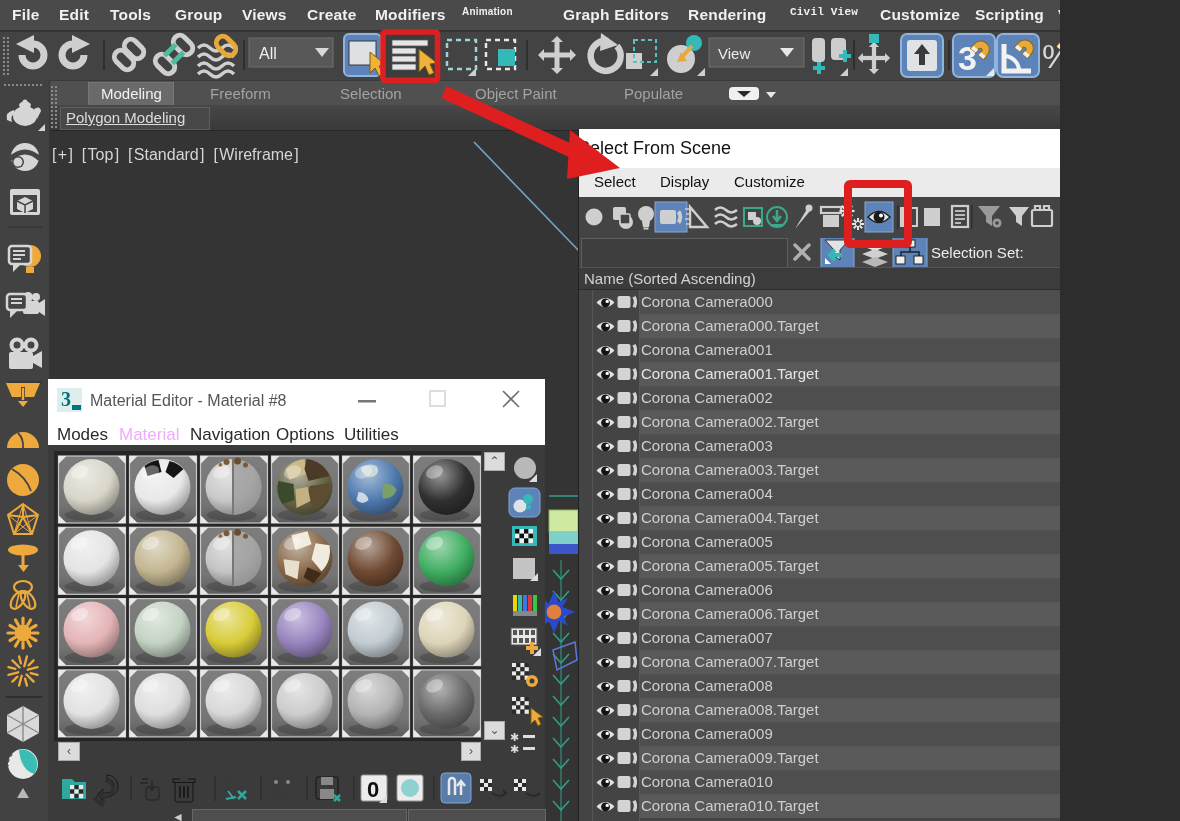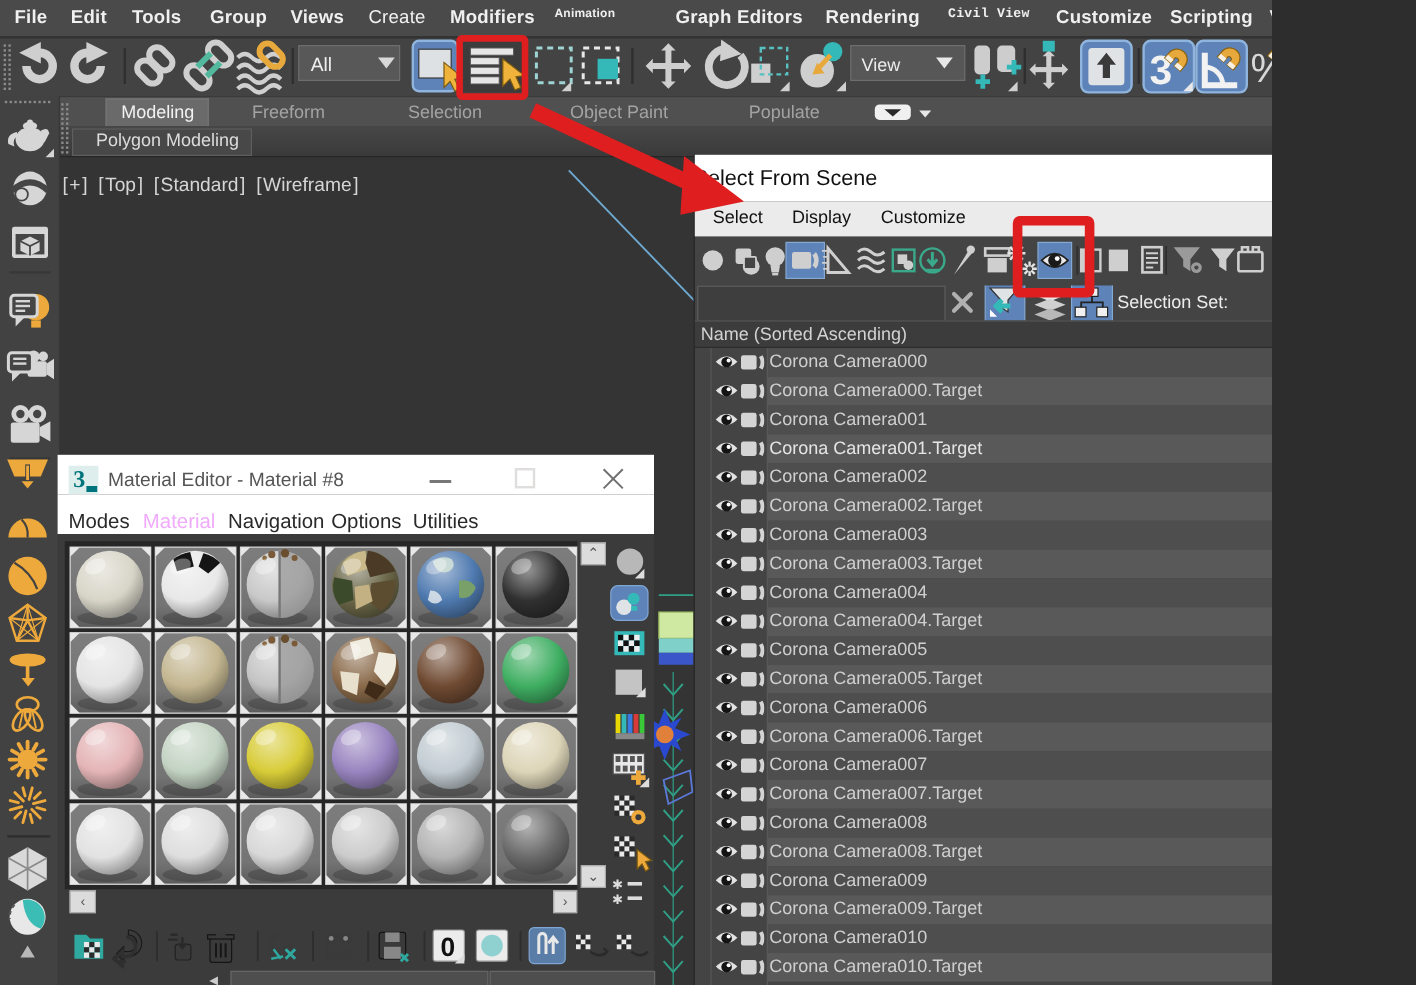--- a/index.html
+++ b/index.html
@@ -14,21 +14,21 @@
 <div class="abs" style="left:0px;top:32px;width:1180px;height:48px;background:#434343;"></div>
 <div class="abs" style="left:0px;top:80px;width:1180px;height:25px;background:#505050;border-top:1px solid #3a3a3a;box-sizing:border-box;"></div>
 <div class="abs" style="left:0px;top:105px;width:1180px;height:26px;background:linear-gradient(#474747,#3a3a3a);border-bottom:1px solid #262626;box-sizing:border-box;"></div>
 <div class="abs" style="left:0px;top:131px;width:1180px;height:690px;background:#343434;"></div>
 <div class="abs" style="left:0px;top:80px;width:50px;height:741px;background:#424242;border-right:1px solid #383838;box-sizing:border-box;"></div>
 <div class="txt" style="left:12px;top:6px;font-size:15.5px;color:#f0f0f0;font-weight:600;letter-spacing:0.2px;">File</div>
 <div class="txt" style="left:59px;top:6px;font-size:15.5px;color:#f0f0f0;font-weight:600;letter-spacing:0.2px;">Edit</div>
 <div class="txt" style="left:110px;top:6px;font-size:15.5px;color:#f0f0f0;font-weight:600;letter-spacing:0.2px;">Tools</div>
 <div class="txt" style="left:175px;top:6px;font-size:15.5px;color:#f0f0f0;font-weight:600;letter-spacing:0.2px;">Group</div>
 <div class="txt" style="left:242px;top:6px;font-size:15.5px;color:#f0f0f0;font-weight:600;letter-spacing:0.2px;">Views</div>
-<div class="txt" style="left:307px;top:6px;font-size:15.5px;color:#f0f0f0;font-weight:400;letter-spacing:0.2px;">Create</div>
+<div class="txt" style="left:307px;top:6px;font-size:15.5px;color:#f0f0f0;font-weight:700;letter-spacing:0.2px;">Create</div>
 <div class="txt" style="left:375px;top:6px;font-size:15.5px;color:#f0f0f0;font-weight:600;letter-spacing:0.2px;">Modifiers</div>
 <div class="txt" style="left:462px;top:6px;font-size:10px;color:#f0f0f0;font-weight:600;letter-spacing:0.2px;">Animation</div>
 <div class="txt" style="left:563px;top:6px;font-size:15.5px;color:#f0f0f0;font-weight:600;letter-spacing:0.2px;">Graph Editors</div>
 <div class="txt" style="left:688px;top:6px;font-size:15.5px;color:#f0f0f0;font-weight:600;letter-spacing:0.2px;">Rendering</div>
 <div class="txt" style="left:790px;top:6px;font-size:11px;color:#f0f0f0;font-weight:600;letter-spacing:0.2px;font-family:Liberation Mono, monospace;">Civil View</div>
 <div class="txt" style="left:880px;top:6px;font-size:15.5px;color:#f0f0f0;font-weight:600;letter-spacing:0.2px;">Customize</div>
 <div class="txt" style="left:975px;top:6px;font-size:15.5px;color:#f0f0f0;font-weight:600;letter-spacing:0.2px;">Scripting</div>
 <div class="txt" style="left:1058px;top:6px;font-size:15.5px;color:#f0f0f0;font-weight:600;letter-spacing:0.2px;">V-Ray</div>
 <div class="txt" style="left:1128px;top:6px;font-size:15.5px;color:#f0f0f0;font-weight:600;letter-spacing:0.2px;">Content</div>
 <div class="abs" style="left:88px;top:82px;width:86px;height:23px;background:#6a6a6a;border:1px solid #777;border-bottom:none;box-sizing:border-box;"></div>
@@ -36,21 +36,21 @@
 <div class="txt" style="left:210px;top:85px;font-size:15px;color:#a3a3a3;">Freeform</div>
 <div class="txt" style="left:340px;top:85px;font-size:15px;color:#a3a3a3;">Selection</div>
 <div class="txt" style="left:475px;top:85px;font-size:15px;color:#a3a3a3;">Object Paint</div>
 <div class="txt" style="left:624px;top:85px;font-size:15px;color:#a3a3a3;">Populate</div>
 <svg class="abs" style="left:728px;top:86px;" width="50" height="16" viewBox="0 0 50 16">
       <rect x="1" y="1" width="30" height="13" rx="4" fill="#f0f0f0"></rect>
       <path d="M9 5 L23 5 L16 11 Z" fill="#2a2a2a"></path>
       <path d="M38 6 L48 6 L43 12 Z" fill="#e8e8e8"></path>
     </svg>
 <div class="abs" style="left:60px;top:107px;width:150px;height:23px;border:1px solid #5e5e5e;box-sizing:border-box;background:#484848;"></div>
-<div class="txt" style="left:80px;top:109px;font-size:15px;color:#dcdcdc;">Polygon Modeling</div>
+<div class="txt" style="left:66px;top:109px;font-size:15px;color:#dcdcdc;text-decoration:underline;">Polygon Modeling</div>
 <svg class="abs" style="left:50px;top:85px;" width="8" height="44" viewBox="0 0 8 44">
       <rect x="1" y="1" width="2" height="2" fill="#8a8a8a"></rect>
       <rect x="5" y="1" width="2" height="2" fill="#8a8a8a"></rect>
       <rect x="1" y="5" width="2" height="2" fill="#8a8a8a"></rect>
       <rect x="5" y="5" width="2" height="2" fill="#8a8a8a"></rect>
       <rect x="1" y="9" width="2" height="2" fill="#8a8a8a"></rect>
       <rect x="5" y="9" width="2" height="2" fill="#8a8a8a"></rect>
       <rect x="1" y="13" width="2" height="2" fill="#8a8a8a"></rect>
       <rect x="5" y="13" width="2" height="2" fill="#8a8a8a"></rect>
       <rect x="1" y="17" width="2" height="2" fill="#8a8a8a"></rect>

